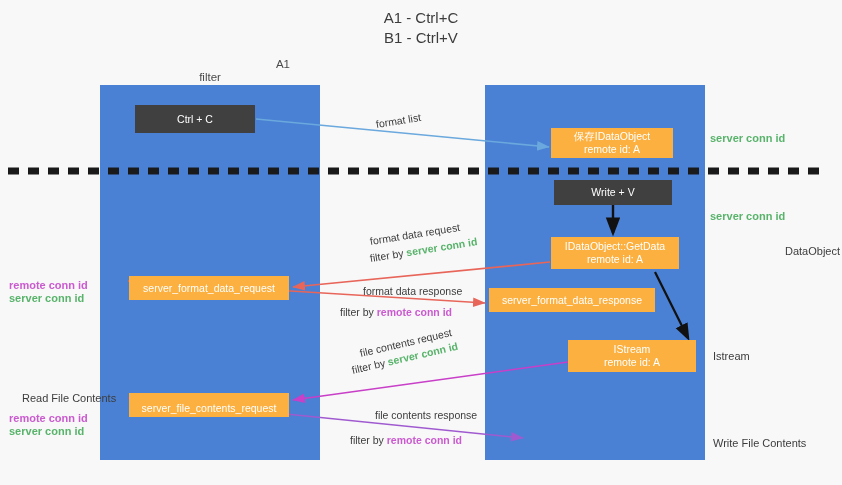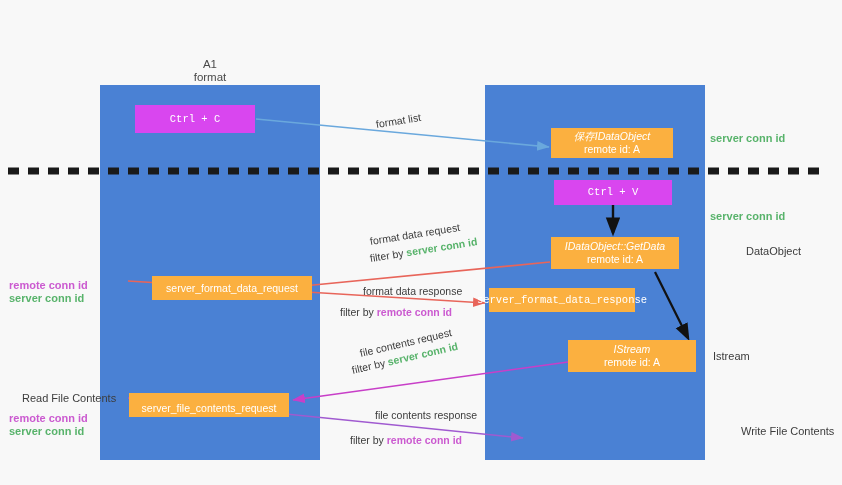--- a/index.html
+++ b/index.html
@@ -32,38 +32,38 @@
     white-space: pre-line;
   }
 
   
   .col-head {
     text-align: center;
     font-size: 11.5px;
     line-height: 13px;
     color: #4a4a4a;
   }
-  .col-head .t1 { display:block; }
+  .col-head .t1 { display:block;text-align:right; }
   .col-head .t2 { display:block; }
 
   
   .node {
     display: flex;
     align-items: center;
     justify-content: center;
     text-align: center;
     color: #ffffff;
     font-size: 10.5px;
     line-height: 13px;
     box-sizing: border-box;
     padding: 2px 4px;
   }
-  .node.green { background: #d946ef; font-family: Liberation Mono, monospace; }
+  .node.green { background: #404040; }
   .node.orange { background: #fbb040; }
-  .node .l1 { display:block;font-style:italic; }
+  .node .l1 { display:block; }
   .node .l2 { display:block; }
 
   
   .lbl {
     font-size: 10.5px;
     line-height: 13px;
     color: #3c3c3c;
     white-space: nowrap;
   }
   .green-txt { color: #58b36b; font-weight: bold; }
@@ -112,55 +112,57 @@
 
     <line x1="550" y1="262" x2="293" y2="287" stroke="#e8655a" stroke-width="1.6" marker-end="url(#ah-red)"></line>
 
     <line x1="128" y1="281" x2="485" y2="303" stroke="#e8655a" stroke-width="1.6" marker-end="url(#ah-red)"></line>
 
     <line x1="568" y1="362" x2="293" y2="400" stroke="#c83fc8" stroke-width="1.6" marker-end="url(#ah-magenta)"></line>
 
     <line x1="128" y1="398" x2="523" y2="438" stroke="#a05ad0" stroke-width="1.6" marker-end="url(#ah-purple)"></line>
   </svg>
 
+  <div class="abs" id="title">A1 - Ctrl+C
+B1 - Ctrl+V</div>
 
   <div class="abs col-head" style="left:130px; top:58px; width:160px;">
     <span class="t1">A1</span>
-    <span class="t2">format</span>
+    <span class="t2">filter</span>
   </div>
 
 
   <div class="abs node green" style="left:135px; top:105px; width:120px; height:28px;">
     <span>Ctrl + C</span>
   </div>
 
   <div class="abs node orange" style="left:551px; top:128px; width:122px; height:30px; flex-direction:column;">
     <span class="l1">保存IDataObject</span>
     <span class="l2">remote id: A</span>
   </div>
 
   <div class="abs node green" style="left:554px; top:180px; width:118px; height:25px;">
-    <span>Ctrl + V</span>
+    <span>Write + V</span>
   </div>
 
   <div class="abs node orange" style="left:551px; top:237px; width:128px; height:32px; flex-direction:column;justify-content:center;">
     <span class="l1">IDataObject::GetData</span>
     <span class="l2">remote id: A</span>
   </div>
 
   <div class="abs node orange" style="left:568px; top:340px; width:128px; height:32px; flex-direction:column;">
     <span class="l1">IStream</span>
     <span class="l2">remote id: A</span>
   </div>
 
-  <div class="abs node orange" style="left:129px; top:276px; width:160px; height:24px;margin-left:23px;">
+  <div class="abs node orange" style="left:129px; top:276px; width:160px; height:24px;">
     <span>server_format_data_request</span>
   </div>
 
-  <div class="abs node orange" style="left:489px; top:288px; width:146px; height:24px;font-family:Liberation Mono, monospace;">
+  <div class="abs node orange" style="left:489px; top:288px; width:166px; height:24px;">
     <span>server_format_data_response</span>
   </div>
 
   <div class="abs node orange" style="left:129px; top:393px; width:160px; height:24px;align-items:flex-end;">
     <span>server_file_contents_request</span>
   </div>
 
 
   <div class="abs lbl rot-a" style="left:376px; top:118px;">
     <span>format list</span>
@@ -195,29 +197,29 @@
   </div>
 
   <div class="abs right-note green-txt" style="left:710px; top:132px;">
     <span>server conn id</span>
   </div>
 
   <div class="abs right-note green-txt" style="left:710px; top:210px;">
     <span>server conn id</span>
   </div>
 
-  <div class="abs right-note" style="left:708px; top:245px;padding-left:38px;">
+  <div class="abs right-note" style="left:747px; top:245px;padding-left:38px;">
     <span>DataObject</span>
   </div>
 
   <div class="abs right-note" style="left:713px; top:350px;">
     <span>Istream</span>
   </div>
 
-  <div class="abs right-note" style="left:713px; top:425px;margin-left:28px;">
+  <div class="abs right-note" style="left:713px; top:437px;">
     <span>Write File Contents</span>
   </div>
 
   <div class="abs right-note purple-txt" style="left:9px; top:279px;">
     <span>remote conn id</span>
   </div>
   <div class="abs right-note green-txt" style="left:9px; top:292px;">
     <span>server conn id</span>
   </div>
 

